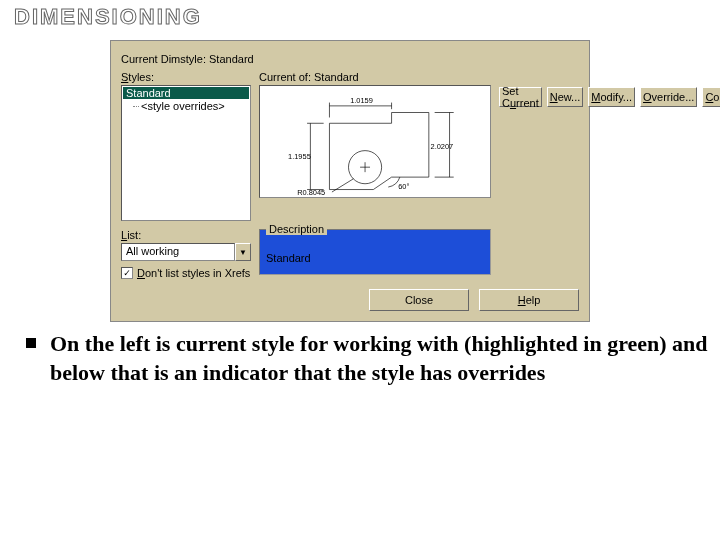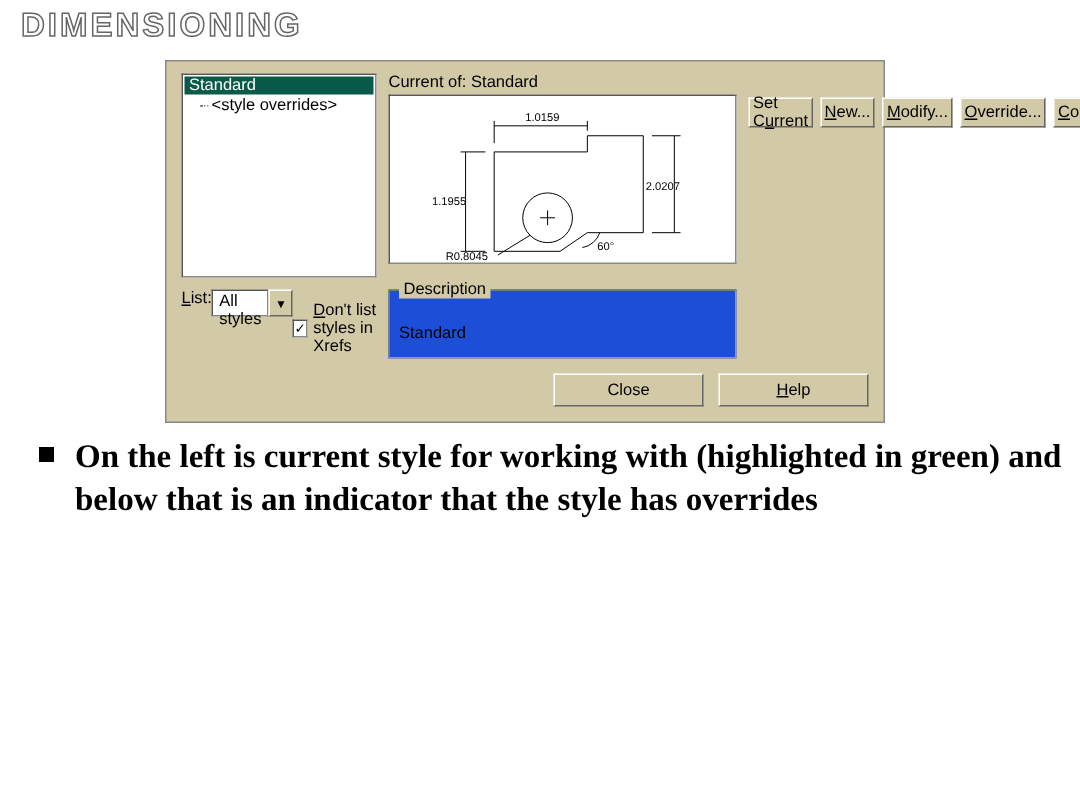--- a/index.html
+++ b/index.html
@@ -26,21 +26,21 @@
   .label { font-size: 11px; margin-bottom: 2px; }
   .listbox { border: 1px solid #888; border-top-color: #555; border-left-color: #555; background: #fff; height: 136px; overflow: hidden; position: relative; }
   .listbox-inner { padding: 1px; }
   .list-item-sel { background: #0a5a4a; color: #fff; padding: 0 3px; font-size: 11px; }
   .list-sub { padding: 1px 2px 0 10px; font-size: 11px; color: #000; display: flex; align-items: center; }
   .hline { display: inline-block; width: 6px; border-top: 1px dotted #888; margin-right: 2px; vertical-align: middle; }
   .preview-box { border: 1px solid #888; border-top-color: #555; border-left-color: #555; background: #fff; height: 113px; position: relative; }
   .btn { height: 20px; background: #d2c9a6; border: 1px solid #fff; border-right-color: #666; border-bottom-color: #666; font-size: 11px; display: flex; align-items: center; justify-content: center; cursor: pointer; padding: 0 2px; }
   .btn span { }
   .lower-row { display: flex; gap: 8px; margin-top: 8px; }
-  .lower-left { width: 130px; display: flex; flex-direction: row; }
+  .lower-left { width: 130px; display: flex; flex-direction: column; }
   .combo { display: flex; }
   .combo-input { flex: 1; height: 18px; background: #fff; border: 1px solid #888; border-top-color: #555; border-left-color: #555; font-size: 11px; padding: 1px 4px; }
   .combo-btn { width: 16px; height: 18px; background: #d2c9a6; border: 1px solid #fff; border-right-color: #666; border-bottom-color: #666; display: flex; align-items: center; justify-content: center; font-size: 8px; cursor: pointer; }
   .check-row { display: flex; align-items: center; margin-top: 6px; font-size: 11px; gap: 4px; }
   .checkbox { width: 12px; height: 12px; background: #fff; border: 1px solid #888; border-top-color: #555; border-left-color: #555; display: flex; align-items: center; justify-content: center; font-size: 9px; }
   .desc-box { flex: 1; border: 1px solid #999; border-top-color: #777; border-left-color: #777; padding: 14px 6px 8px 6px; background: #1d4ed8; position: relative; height: 46px;}
   .desc-legend { position: absolute; top: -7px; left: 6px; background: #d2c9a6; padding: 0 3px; font-size: 11px; }
   .bottom-btns { display: flex; justify-content: flex-end; gap: 10px; margin-top: 10px; }
   .bottom-btn { width: 100px; height: 22px; background: #d2c9a6; border: 1px solid #fff; border-right-color: #666; border-bottom-color: #666; font-size: 11px; display: flex; align-items: center; justify-content: center; cursor: pointer; }
   
@@ -49,23 +49,28 @@
 </head>
 <body>
 
 <div class="slide">
   <div class="title">DIMENSIONING</div>
 
 
   <div class="dialog-wrap">
     <div class="dialog">
       <div class="dialog-body">
+        <div class="current-line">
+          <span>Current Dimstyle:</span>
+          <span>Standard</span>
+        </div>
 
         <div class="main-row">
           <div class="left-col">
+            <div class="label"><span class="underline">S</span><span>tyles:</span></div>
             <div class="listbox">
               <div class="listbox-inner">
                 <div class="list-item-sel">Standard</div>
                 <div class="list-sub">
                     <span class="hline"></span>
                     <span>&lt;style overrides&gt;</span>
                   </div>
               </div>
             </div>
           </div>
@@ -130,21 +135,21 @@
                 <span class="underline">C</span>
                 <span>ompare...</span>
               </div>
           </div>
         </div>
 
         <div class="lower-row">
           <div class="lower-left">
             <div class="label"><span class="underline">L</span>ist:</div>
             <div class="combo">
-              <div class="combo-input">All styles</div>
+              <div class="combo-input">All working</div>
               <div class="combo-btn">▼</div>
             </div>
             <div class="check-row">
               <div class="checkbox">✓</div>
               <div><span class="underline">D</span>on't list styles in Xrefs</div>
             </div>
           </div>
           <div class="desc-box">
             <div class="desc-legend">Description</div>
             <div style="margin-top:8px">Standard</div>

